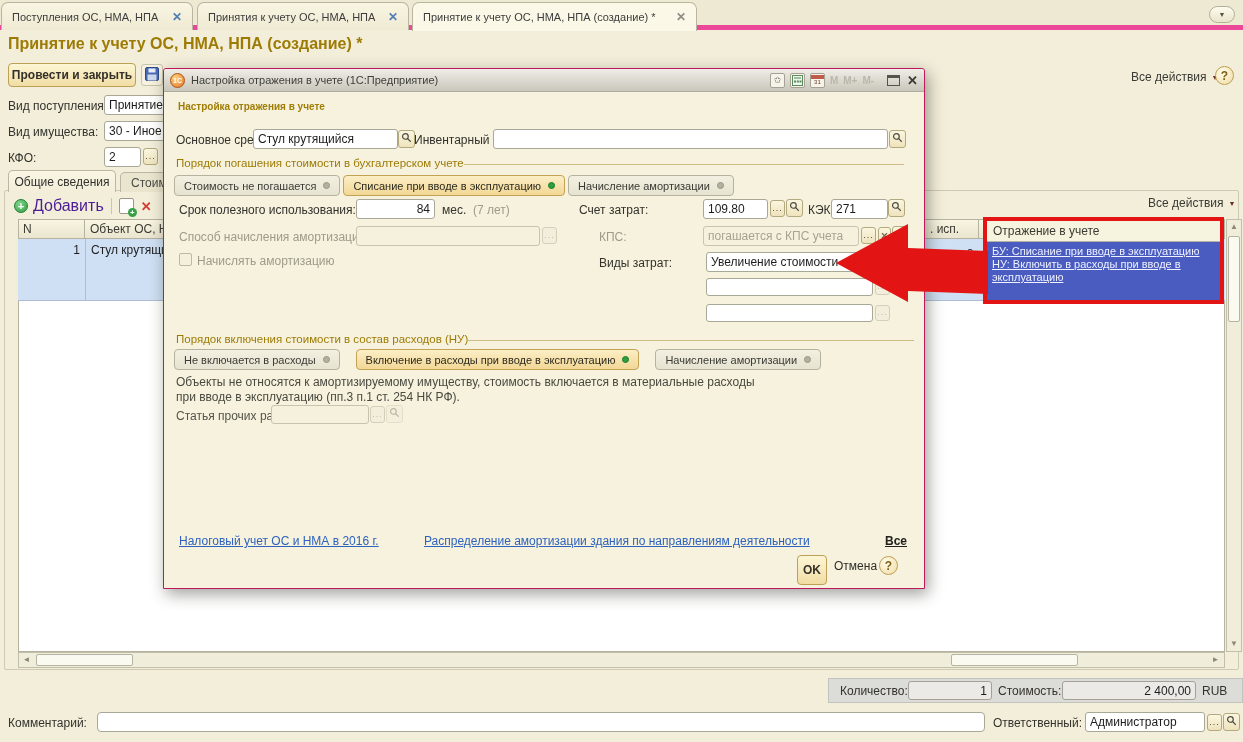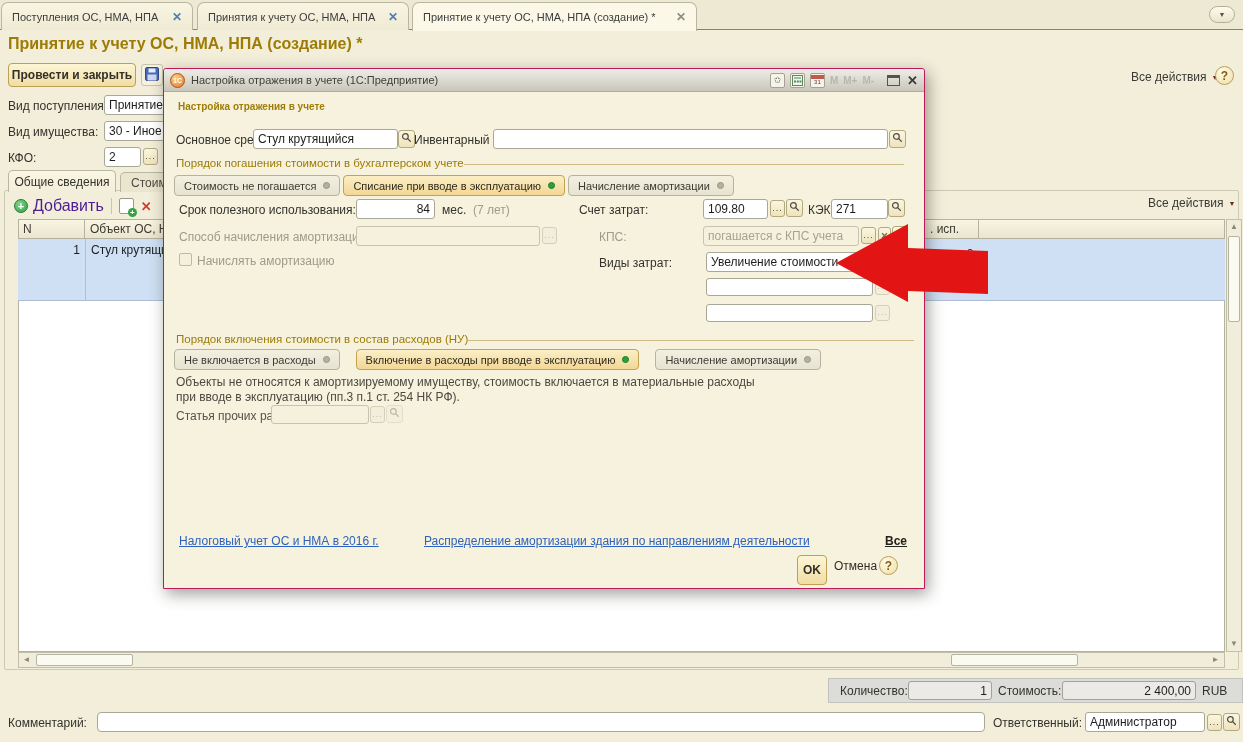--- a/index.html
+++ b/index.html
@@ -1,21 +1,21 @@
 <!DOCTYPE html>
 <html><head>
 <meta charset="utf-8">
 <style>
   *{box-sizing:border-box;margin:0;padding:0}
   html,body{background:#e9e6d4}
   body{font-family:"Liberation Sans",sans-serif;-webkit-font-smoothing:antialiased}
   #app{position:relative;width:1243px;height:742px;background:#f2eeda;overflow:hidden;font-size:12px;color:#2b2b2b}
   .abs{position:absolute}
   
-  .tabbar{position:absolute;left:0;top:0;width:1243px;height:30px;background:#eee9d2;border-bottom:1px solid #ec4899}
+  .tabbar{position:absolute;left:0;top:0;width:1243px;height:30px;background:#eee9d2;border-bottom:5px solid #ec4899}
   .wtab{position:absolute;top:2px;height:28px;background:linear-gradient(#f8f5e2,#efead3);border:1px solid #b9b6a0;border-bottom:none;border-radius:7px 7px 0 0;display:flex;align-items:center;gap:8px;padding:0 10px;font-size:11px;color:#3c3c3c;white-space:nowrap;overflow:hidden}
   .wtab.active{background:#fbf8e7;height:29px;z-index:2}
   .wtab .x{color:#4f7cb2;font-size:12px;font-weight:bold;margin-left:auto}
   .ovflbtn{position:absolute;right:8px;top:6px;width:26px;height:17px;border:1px solid #b1ae97;border-radius:9px;background:linear-gradient(#fdfbee,#e9e4cb);display:flex;align-items:center;justify-content:center;font-size:7px;color:#55523f}
   
   .lbl{position:absolute;font-size:12px;color:#33322c;white-space:nowrap}
   .glbl{position:absolute;font-size:12px;color:#9d9b89;white-space:nowrap}
   .inp{position:absolute;background:#fff;border:1px solid #a9a796;border-radius:3px;font-size:12px;color:#1d1d1d;padding:2px 4px 0 4px;overflow:hidden;white-space:nowrap;height:20px}
   .inp.dis{background:#f5f1dd;border-color:#c6c3ae;color:#a5a391}
   .inp.r{text-align:right}
@@ -330,20 +330,28 @@
     <div class="link" style="left:260px;top:465px">Распределение амортизации здания по направлениям деятельности</div>
     <div class="link" style="left:721px;top:465px;color:#22211c;font-weight:bold">Все</div>
 
     <div class="btn-tan" style="left:633px;top:486px;width:30px;height:30px">OK</div>
     <div class="abs" style="left:670px;top:490px;font-size:12px;color:#2e2d27">Отмена</div>
     <div class="helpc" style="left:715px;top:487px">
         <span>?</span>
       </div>
   </div>
 
+  <div class="abs" style="left:983px;top:217px;width:241px;height:87px;border:4px solid #e21414;z-index:30;background:transparent">
+    <div style="height:21px;background:#f6f3df;border-bottom:1px solid #b5b2a0;display:flex;align-items:center;padding-left:6px;font-size:12px;color:#3c3b33">Отражение в учете</div>
+    <div style="height:58px;background:#4a5cc0;padding:3px 5px">
+      <div class="blue-cell">БУ: Списание при вводе в эксплуатацию</div>
+      <div class="blue-cell">НУ: Включить в расходы при вводе в</div>
+      <div class="blue-cell">эксплуатацию</div>
+    </div>
+  </div>
 
   <div class="abs" style="left:828px;top:215px;width:165px;height:95px;z-index:31;pointer-events:none">
     <svg width="165" height="95" viewBox="0 0 165 95">
       <polygon points="8,48 80,9 80,33 160,36 160,79 80,76 80,87" fill="#e21414"></polygon>
     </svg>
   </div>
 
 </div>
 
 </body></html>

